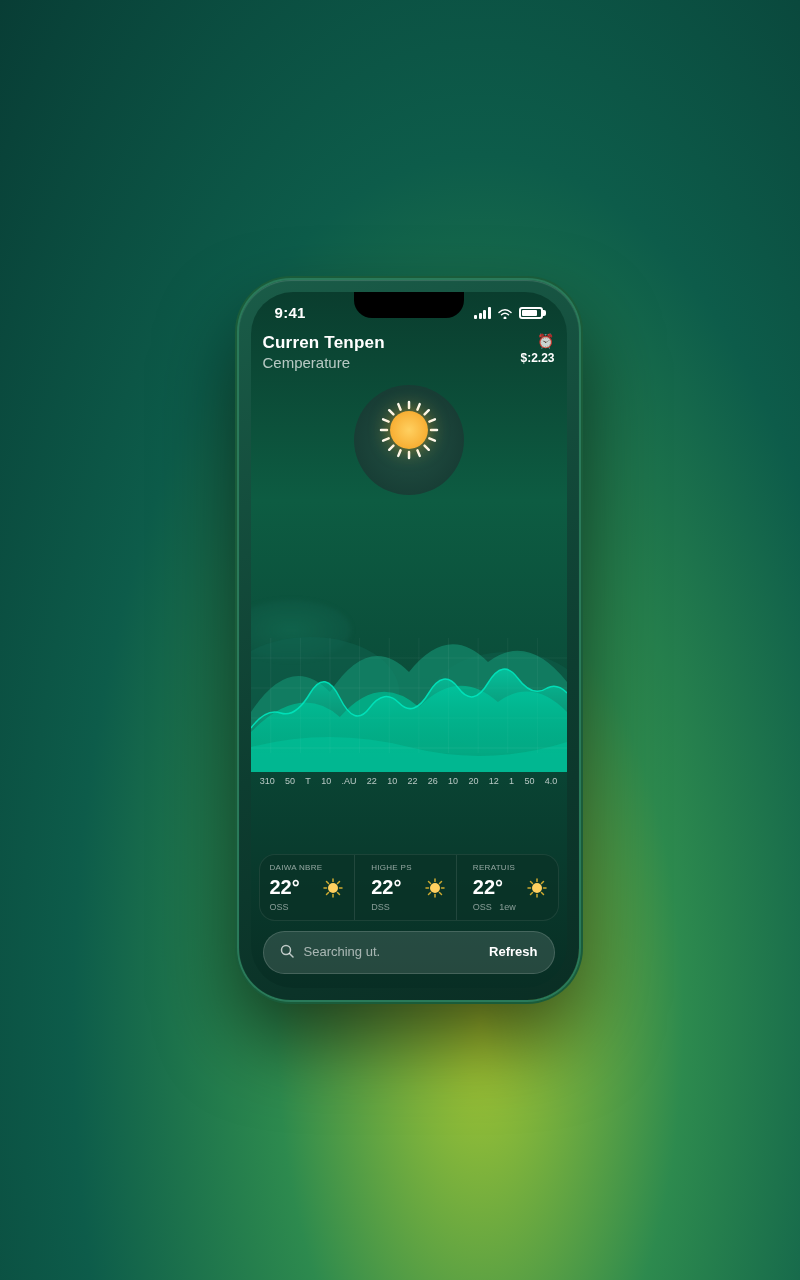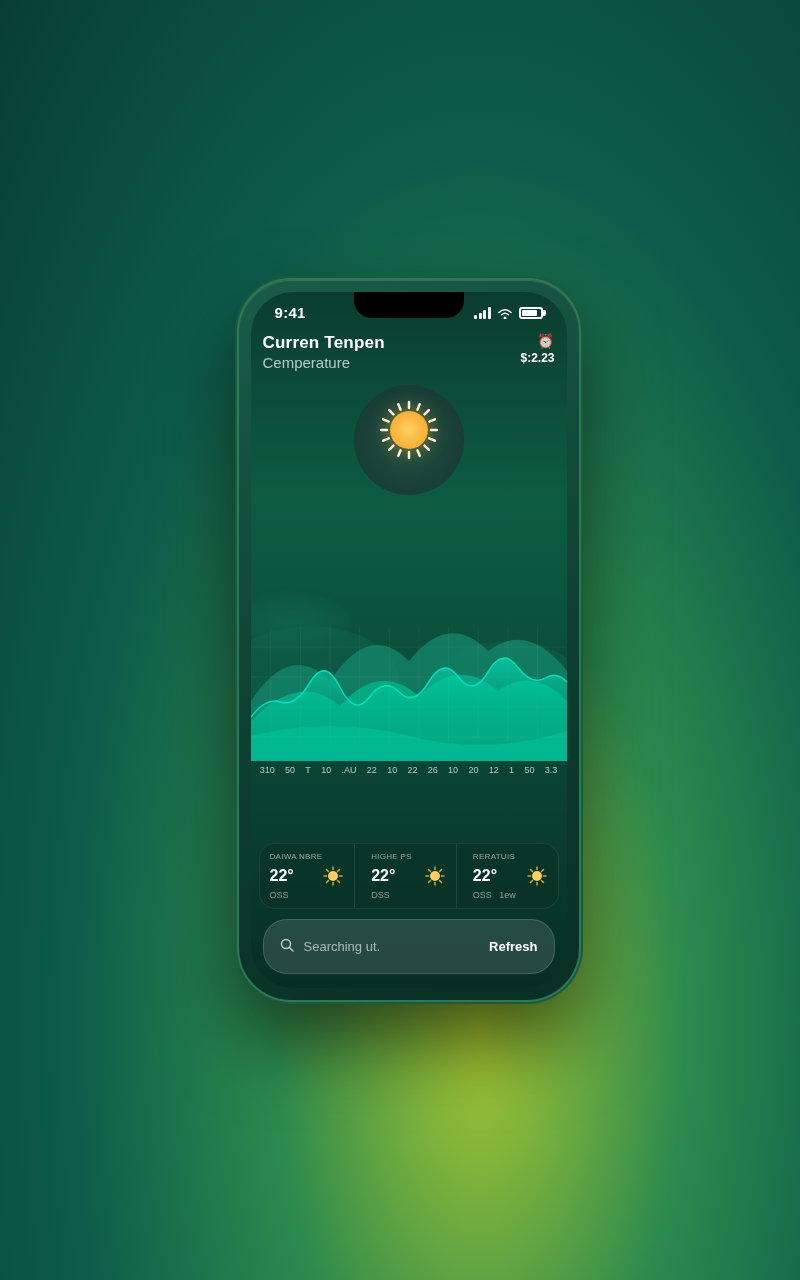--- a/index.html
+++ b/index.html
@@ -299,21 +299,21 @@
 
     .card-row {
       display: flex;
       align-items: center;
       justify-content: space-between;
       gap: 4px;
     }
 
     .card-temp {
       color: white;
-      font-size: 16px;
+      font-size: 20px;
       font-weight: 700;
     }
 
     .card-sun {
       width: 22px;
       height: 22px;
       position: relative;
       flex-shrink: 0;
     }
 
@@ -327,22 +327,22 @@
     .search-bar-wrap {
       padding: 6px 12px 14px;
       z-index: 5;
       position: relative;
     }
 
     .search-bar {
       background: rgba(255,255,255,0.12);
       border-radius: 24px;
       display: flex;
-      align-items: center;
-      padding: 18px 16px;
+      align-items: flex-start;
+      padding: 12px 16px;
       gap: 10px;
       border: 1px solid rgba(255,255,255,0.15);
     }
 
     .search-icon-wrap {
       color: rgba(255,255,255,0.7);
       font-size: 14px;
       flex-shrink: 0;
     }
 
@@ -481,21 +481,21 @@
         <span class="chart-label">.AU</span>
         <span class="chart-label">22</span>
         <span class="chart-label">10</span>
         <span class="chart-label">22</span>
         <span class="chart-label">26</span>
         <span class="chart-label">10</span>
         <span class="chart-label">20</span>
         <span class="chart-label">12</span>
         <span class="chart-label">1</span>
         <span class="chart-label">50</span>
-        <span class="chart-label">3.3</span>
+        <span class="chart-label">4.0</span>
       </div>
     </div>
 
     <div class="weather-cards">
 
       <div class="weather-card">
         <div class="card-label">DAIWA NBRE</div>
         <div class="card-row">
           <span class="card-temp">22°</span>
 

